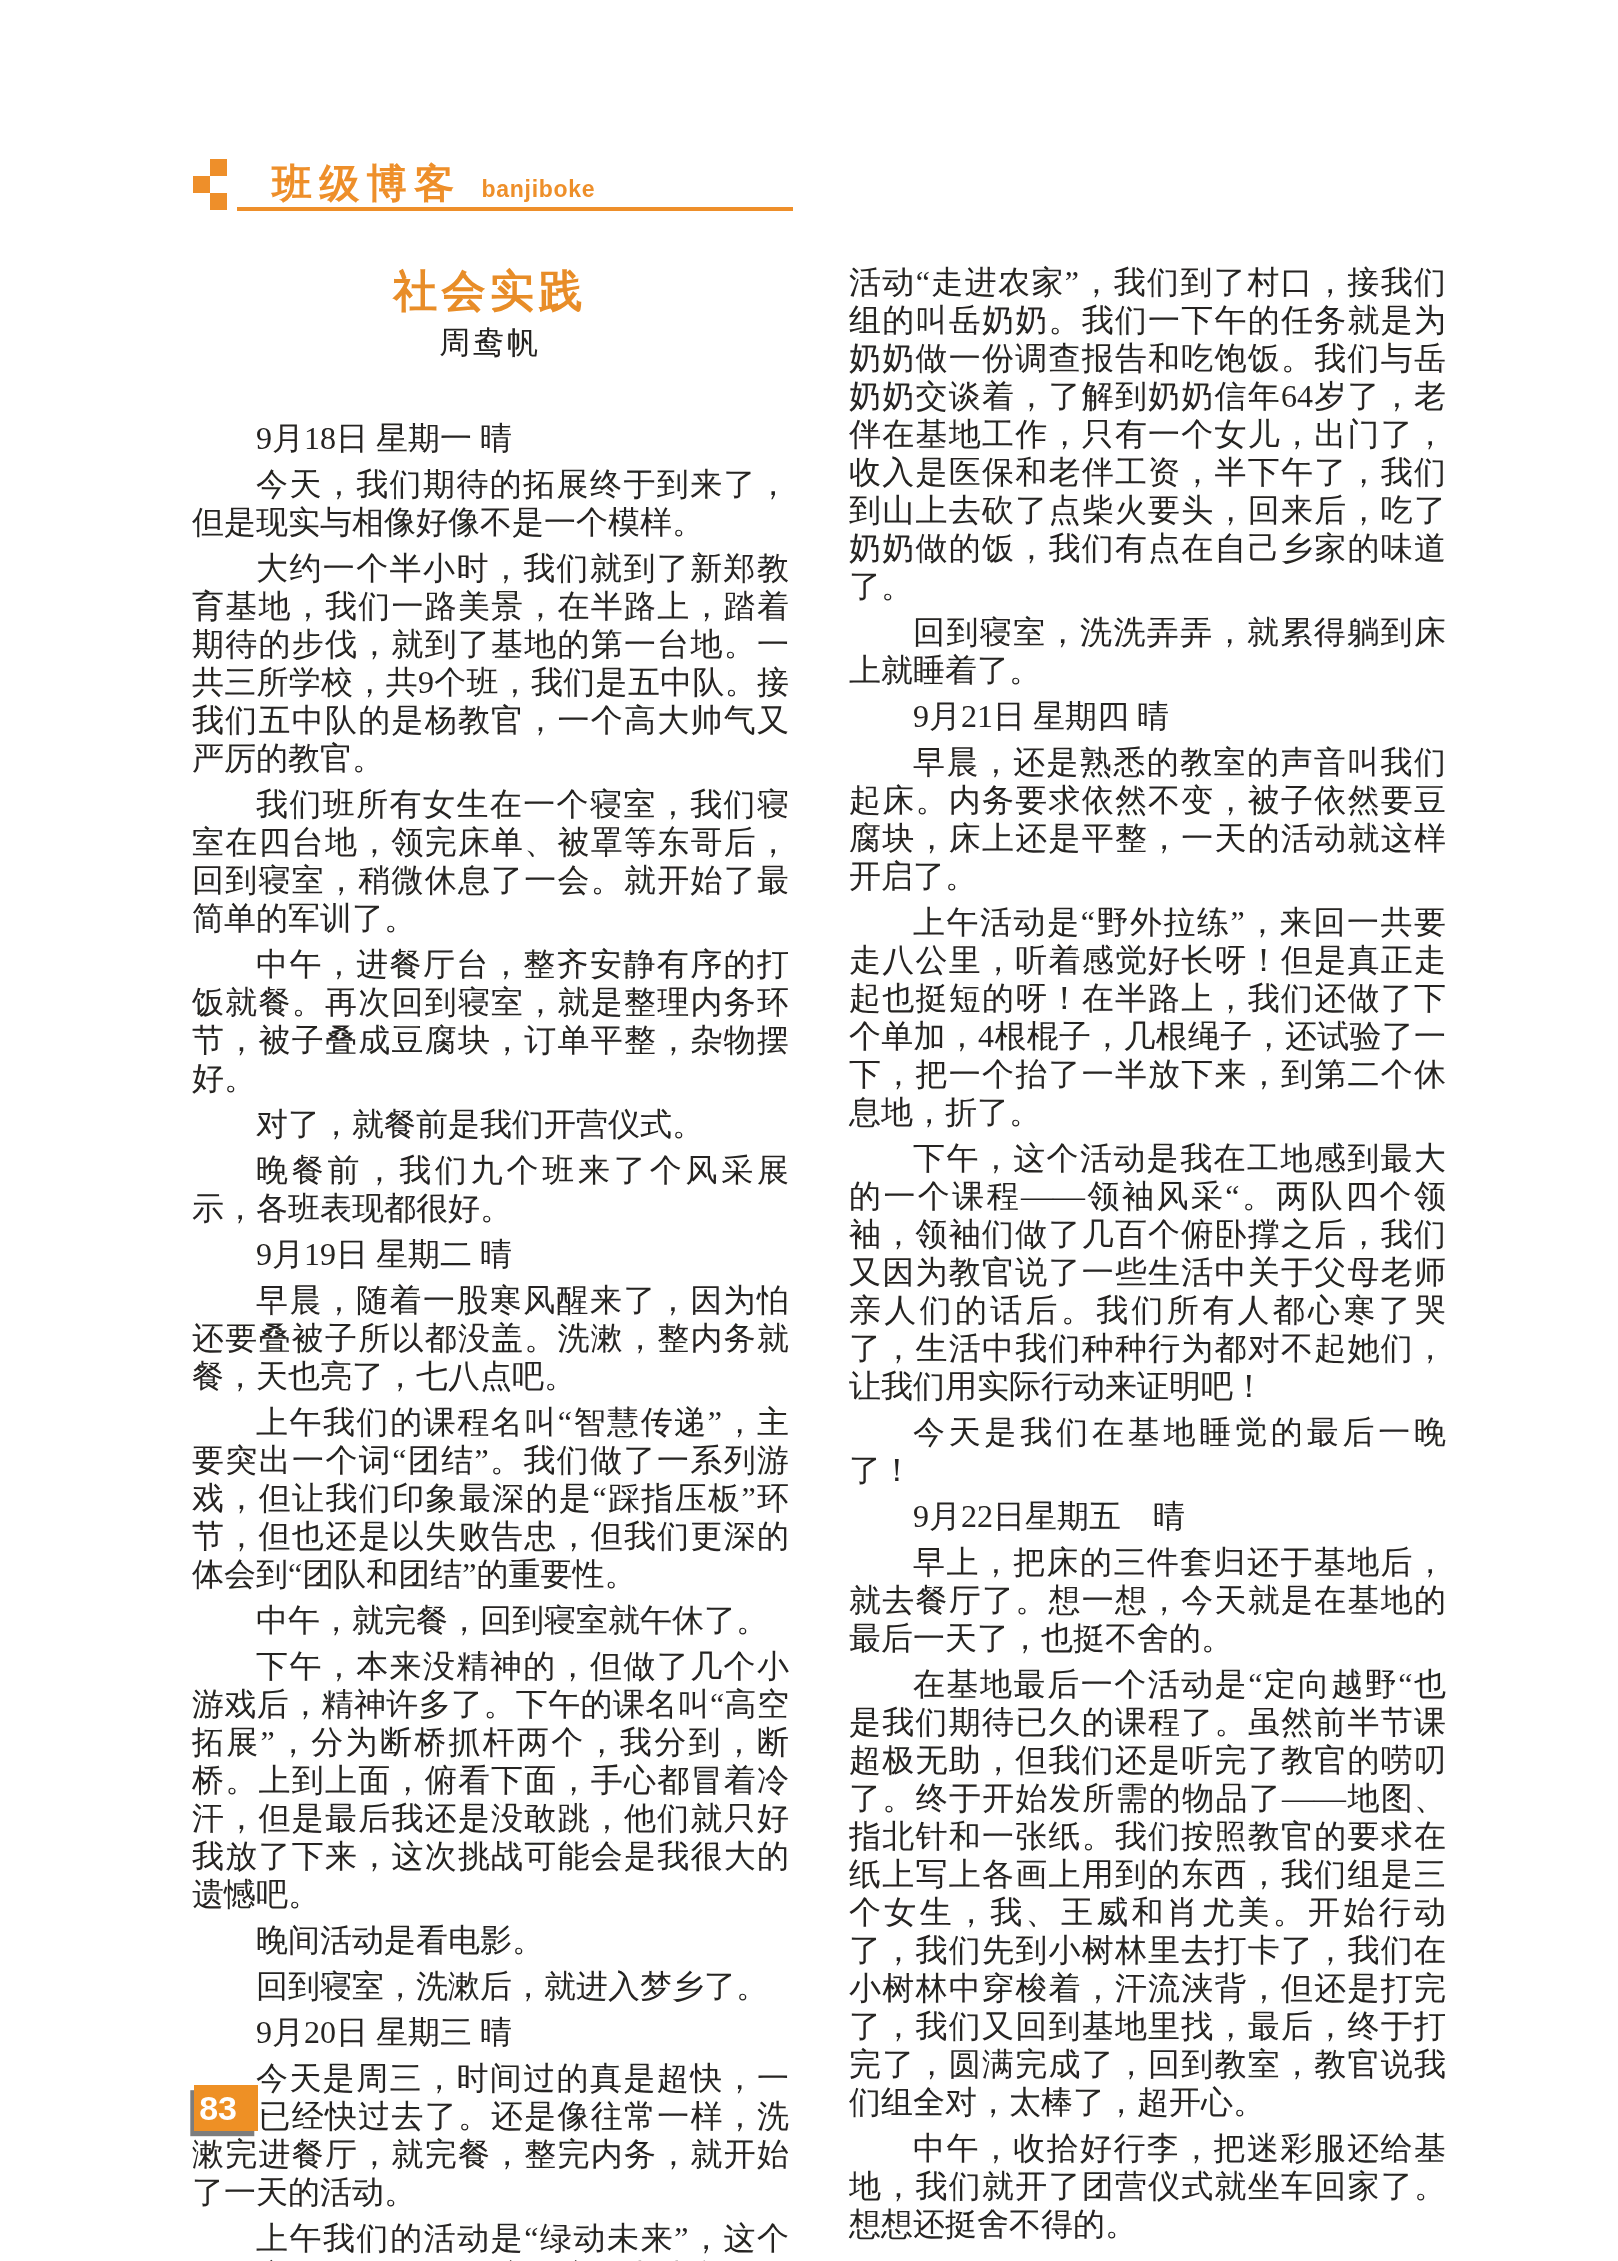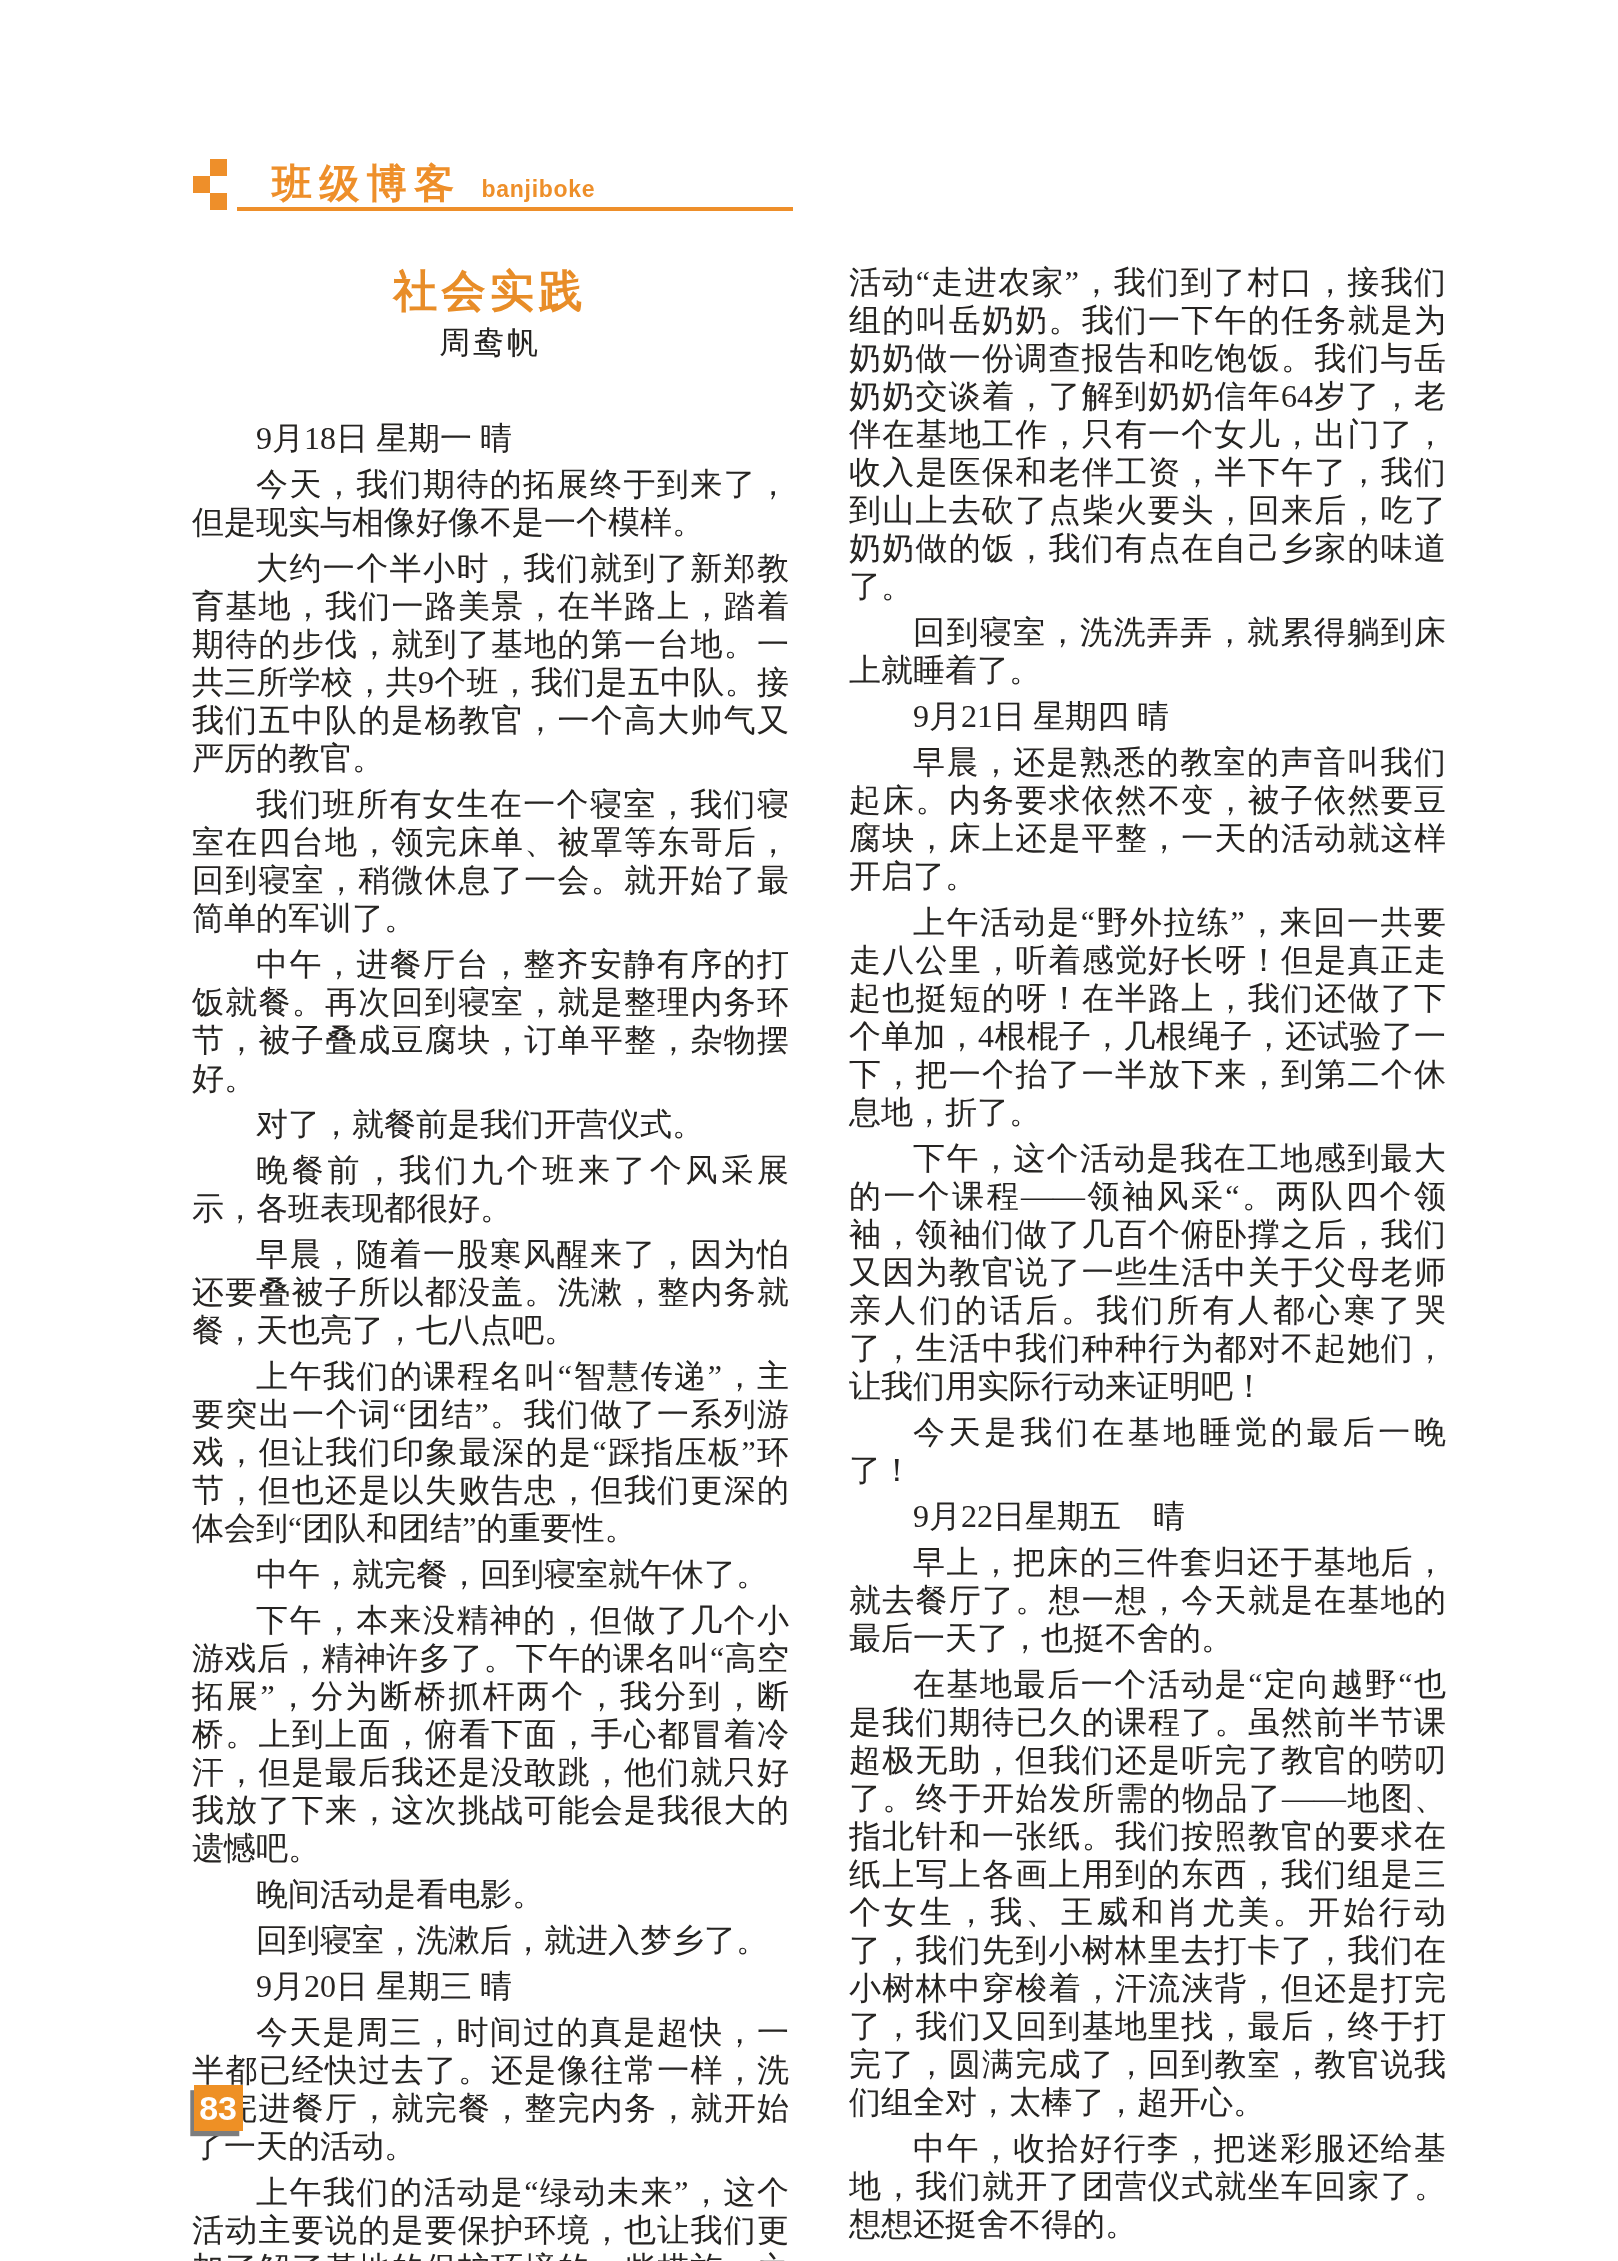--- a/index.html
+++ b/index.html
@@ -43,21 +43,21 @@
     font-size:32px;line-height:38px;
     text-align:justify;
   }
   .col-left{left:184px;top:411px;}
   .col-right{left:841px;top:255px;}
   .col p{margin:8px;text-indent:2em;}
   .col p.cont{text-indent:0;}
   
   .page-badge{
     position:absolute;left:194px;top:2085px;
-    width:49px;height:46px;
+    width:64px;height:46px;
     background:#EE9025;
     box-shadow:-3.7px 5.2px 0 #7d7d7d;
     color:#ffffff;
     font-family:"Liberation Sans","DejaVu Sans",sans-serif;
     font-size:34px;font-weight:700;
     display:flex;align-items:center;
     padding-left:5.2px;box-sizing:border-box;
   }
 </style>
 </head>
@@ -78,20 +78,21 @@
 <div class="art-author">周鸯帆</div>
 
 <div class="col col-left">
   <p>9月18日 星期一 晴</p>
   <p>今天，我们期待的拓展终于到来了，但是现实与相像好像不是一个模样。</p>
   <p>大约一个半小时，我们就到了新郑教育基地，我们一路美景，在半路上，踏着期待的步伐，就到了基地的第一台地。一共三所学校，共9个班，我们是五中队。接我们五中队的是杨教官，一个高大帅气又严厉的教官。</p>
   <p>我们班所有女生在一个寝室，我们寝室在四台地，领完床单、被罩等东哥后，回到寝室，稍微休息了一会。就开始了最简单的军训了。</p>
   <p>中午，进餐厅台，整齐安静有序的打饭就餐。再次回到寝室，就是整理内务环节，被子叠成豆腐块，订单平整，杂物摆好。</p>
   <p>对了，就餐前是我们开营仪式。</p>
   <p>晚餐前，我们九个班来了个风采展示，各班表现都很好。</p>
+  <p>9月19日 星期二 晴</p>
   <p>早晨，随着一股寒风醒来了，因为怕还要叠被子所以都没盖。洗漱，整内务就餐，天也亮了，七八点吧。</p>
   <p>上午我们的课程名叫“智慧传递”，主要突出一个词“团结”。我们做了一系列游戏，但让我们印象最深的是“踩指压板”环节，但也还是以失败告忠，但我们更深的体会到“团队和团结”的重要性。</p>
   <p>中午，就完餐，回到寝室就午休了。</p>
   <p>下午，本来没精神的，但做了几个小游戏后，精神许多了。下午的课名叫“高空拓展”，分为断桥抓杆两个，我分到，断桥。上到上面，俯看下面，手心都冒着冷汗，但是最后我还是没敢跳，他们就只好我放了下来，这次挑战可能会是我很大的遗憾吧。</p>
   <p>晚间活动是看电影。</p>
   <p>回到寝室，洗漱后，就进入梦乡了。</p>
   <p>9月20日 星期三 晴</p>
   <p>今天是周三，时间过的真是超快，一半都已经快过去了。还是像往常一样，洗漱完进餐厅，就完餐，整完内务，就开始了一天的活动。</p>
   <p>上午我们的活动是“绿动未来”，这个活动主要说的是要保护环境，也让我们更加了解了基地的保护环境的一些措施，之后又做了用卷纸做的一幅画，我们组做的是一条鱼。</p>
   <p>今天下午这节课程晚感觉最轻松最开放的</p>

